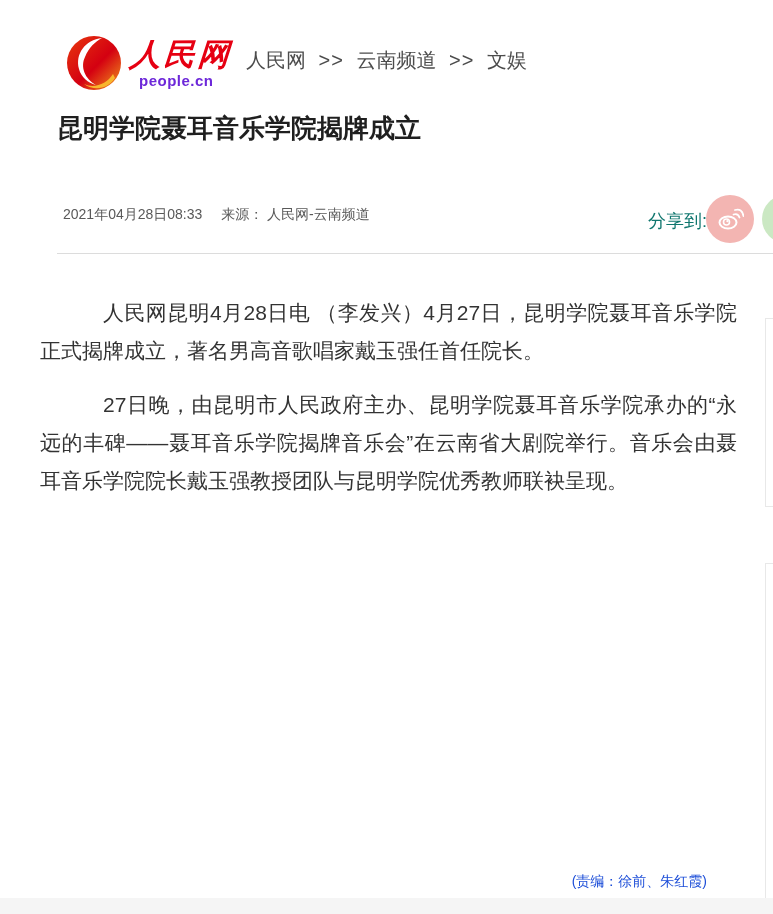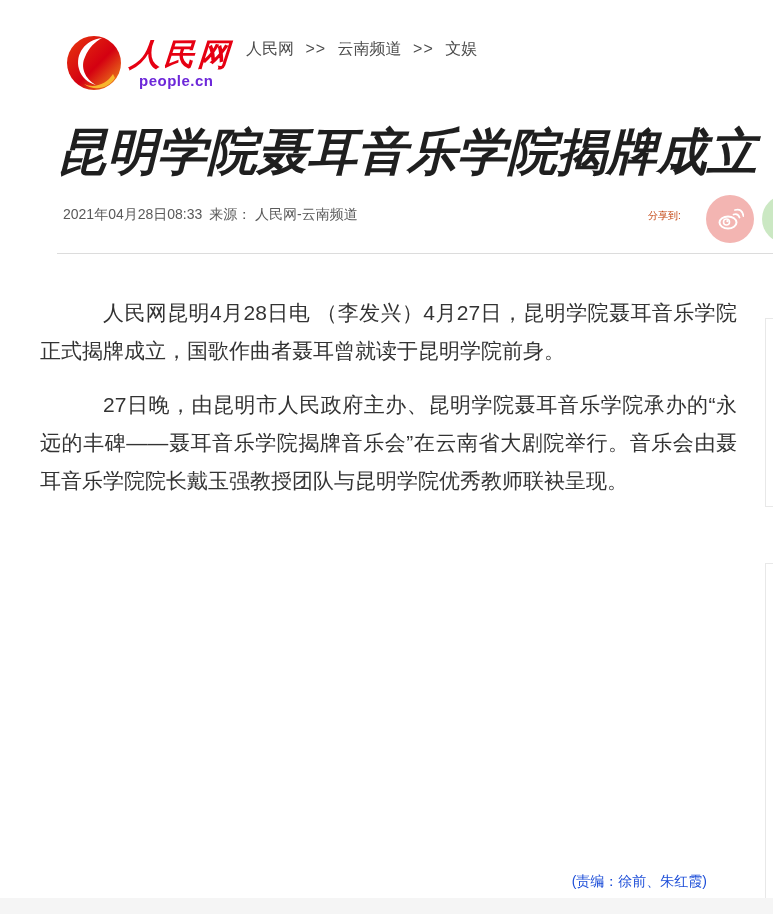--- a/index.html
+++ b/index.html
@@ -18,39 +18,39 @@
   .logo-cn {
     font-size:31px; font-weight:bold; font-style:italic; color:#e60012;
     letter-spacing:3px; line-height:1; transform:skewX(-4deg);
   }
   .logo-en {
     font-size:15px; font-weight:bold; color:#6d28d9;
     letter-spacing:0.5px; margin-top:3px; padding-left:9px; line-height:1;
   }
 
   .breadcrumb {
-    position:absolute; left:246px; top:39px;
-    font-size:16px; color:#4c4c4c; white-space:nowrap;
+    position:absolute; left:246px; top:47px;
+    font-size:20px; color:#4c4c4c; white-space:nowrap;
   }
   .breadcrumb .crumb-sep { margin:0 7px; color:#4c4c4c; letter-spacing:1px; }
 
   
   .page-title {
-    position:absolute; left:57px; top:124px;
-    font-size:50px; font-weight:bold; color:#1f1f1f;
-    line-height:1.15; white-space:nowrap;font-style:italic;
+    position:absolute; left:57px; top:114px;
+    font-size:26px; font-weight:bold; color:#1f1f1f;
+    line-height:1.15; white-space:nowrap;
   }
   .meta-row {
     position:absolute; left:63px; top:206px;
     font-size:14px; color:#595959; white-space:nowrap;
   }
-  .meta-row .src-label { margin-left:3px; }
+  .meta-row .src-label { margin-left:15px; }
   .meta-row .src { color:#595959; }
 
-  .share-label { position:absolute; left:648px; top:209px; font-size:10px; color:#c2410c; }
+  .share-label { position:absolute; left:648px; top:209px; font-size:18px; color:#0f766e; }
   .share-btn {
     position:absolute; top:195px; width:48px; height:48px; border-radius:50%;
     display:flex; align-items:center; justify-content:center; cursor:pointer;
   }
   .share-weibo  { left:706px; background:#f3b5b2; }
   .share-wechat { left:762px; background:#cbe8c3; }
   .share-btn svg { width:28px; height:28px; display:block; }
 
   .divider { position:absolute; left:57px; right:0; top:253px; height:1px; background:#dcdcdc; }
 
@@ -138,21 +138,21 @@
     <svg viewBox="0 0 28 28" aria-hidden="true">
       <ellipse cx="11" cy="12" rx="9" ry="7.5" fill="#ffffff"></ellipse>
       <ellipse cx="19" cy="17" rx="7" ry="6" fill="#ffffff"></ellipse>
     </svg>
   </span>
 </a>
 
 <div class="divider"></div>
 
 <article class="article">
-  <p>人民网昆明4月28日电 （李发兴）4月27日，昆明学院聂耳音乐学院正式揭牌成立，国歌作曲者聂耳曾就读于昆明学院前身。</p>
+  <p>人民网昆明4月28日电 （李发兴）4月27日，昆明学院聂耳音乐学院正式揭牌成立，著名男高音歌唱家戴玉强任首任院长。</p>
   <p>27日晚，由昆明市人民政府主办、昆明学院聂耳音乐学院承办的“永远的丰碑——聂耳音乐学院揭牌音乐会”在云南省大剧院举行。音乐会由聂耳音乐学院院长戴玉强教授团队与昆明学院优秀教师联袂呈现。</p>
 </article>
 
 <div class="editor-credit">(责编：徐前、朱红霞)</div>
 
 <div class="side-box one"></div>
 <div class="side-box two"></div>
 
 <div class="bottom-strip"></div>
 

